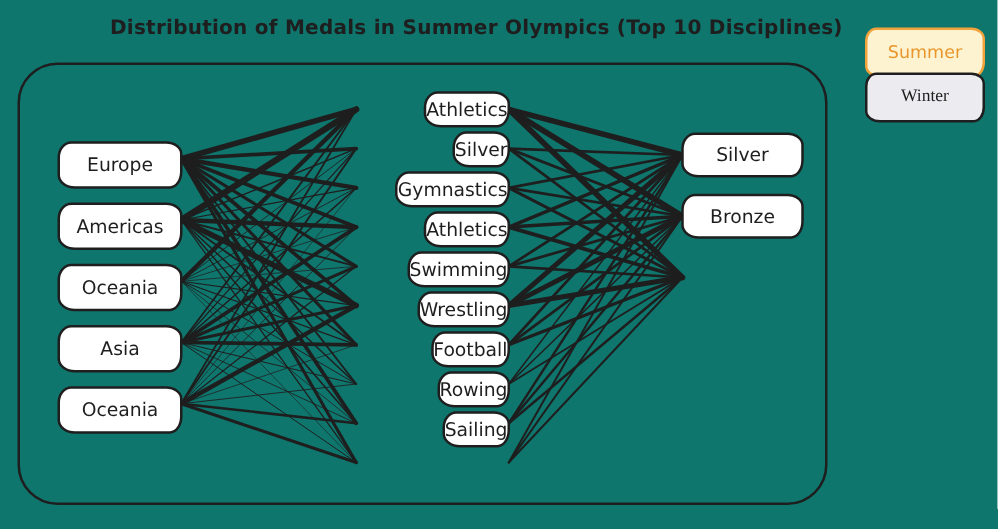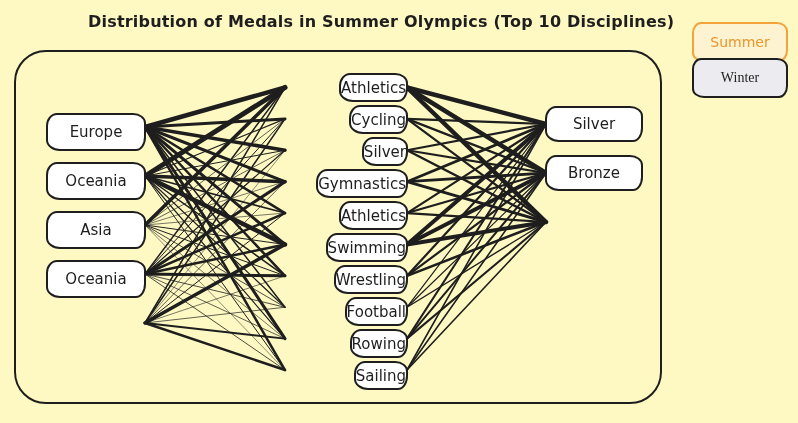--- a/index.html
+++ b/index.html
@@ -2,21 +2,21 @@
 <html style="--ink: #1e1e1e; --summer-bg: #fdf3d0; --summer-border: #f2a33c; --summer-text: #e9962d; --winter-bg: #ececf0; --winter-border: #1e1e1e; --winter-text: #1e1e1e;"><head>
 <meta charset="utf-8">
 <style>
   :root{
     --ink:#1e1e1e;
     --summer-bg:#fdf3d0; --summer-border:#f2a33c; --summer-text:#e9962d;
     --winter-bg:#ececf0; --winter-border:#1e1e1e; --winter-text:#1e1e1e;
   }
   html,body{margin:0;padding:0;background:#ffffff;}
   #stage{
-    position:relative;width:798px;height:423px;overflow:hidden;background:#fef9c3;
+    position:relative;width:798px;height:423px;overflow:hidden;background:#0f766e;
     font-family:"DejaVu Sans", sans-serif;color:var(--ink);
   }
   .title{
     position:absolute;left:88px;top:12px;width:584px;text-align:center;
     font-size:16px;font-weight:600;letter-spacing:.2px;color:var(--ink);white-space:nowrap;
   }
   .frame{
     position:absolute;left:14px;top:50px;width:648px;height:354px;
     border:2.5px solid var(--ink);border-radius:32px;background:transparent;box-sizing:border-box;
   }
@@ -132,27 +132,27 @@
       <line x1="407" y1="338.625" x2="546" y2="124" stroke="#1e1e1e" stroke-width="2" stroke-linecap="round"></line>
       <line x1="407" y1="338.625" x2="546" y2="173" stroke="#1e1e1e" stroke-width="2" stroke-linecap="round"></line>
       <line x1="407" y1="338.625" x2="546" y2="222" stroke="#1e1e1e" stroke-width="2" stroke-linecap="round"></line>
       <line x1="407" y1="370.015625" x2="546" y2="124" stroke="#1e1e1e" stroke-width="1.6" stroke-linecap="round"></line>
       <line x1="407" y1="370.015625" x2="546" y2="173" stroke="#1e1e1e" stroke-width="1.6" stroke-linecap="round"></line>
       <line x1="407" y1="370.015625" x2="546" y2="222" stroke="#1e1e1e" stroke-width="1.6" stroke-linecap="round"></line>
     </svg>
 
   <div class="col col-left" id="col-continents">
       <div class="node">Europe</div>
+      <div class="node">Americas</div>
       <div class="node">Oceania</div>
       <div class="node">Asia</div>
       <div class="node">Oceania</div>
     </div>
   <div class="col col-mid" id="col-disciplines">
       <div class="node">Athletics</div>
-      <div class="node">Cycling</div>
       <div class="node">Silver</div>
       <div class="node">Gymnastics</div>
       <div class="node">Athletics</div>
       <div class="node">Swimming</div>
       <div class="node">Wrestling</div>
       <div class="node">Football</div>
       <div class="node">Rowing</div>
       <div class="node">Sailing</div>
     </div>
   <div class="col col-right" id="col-medals">

